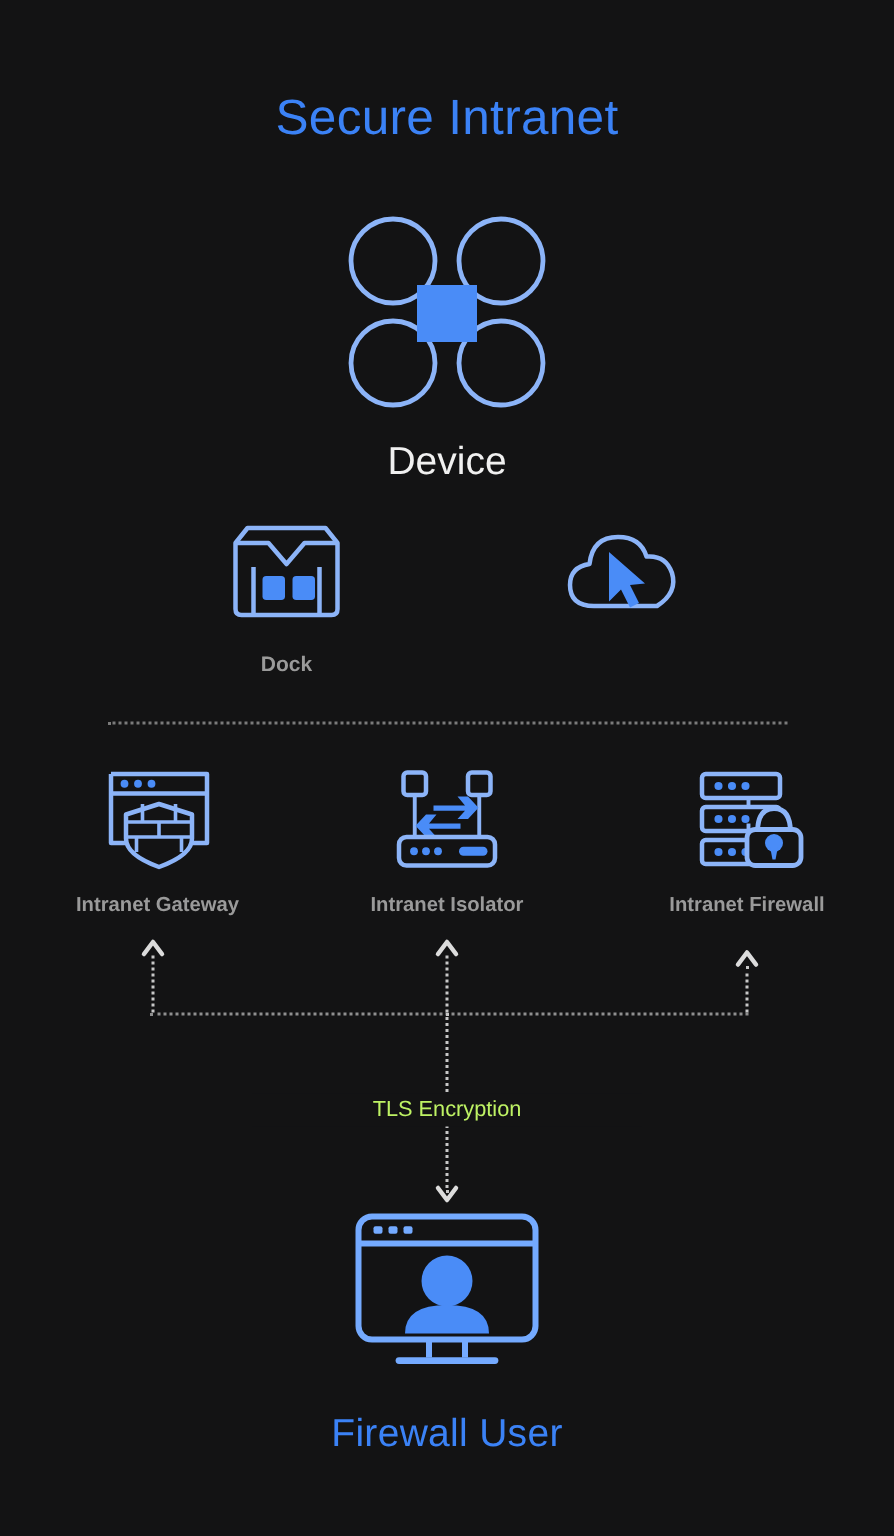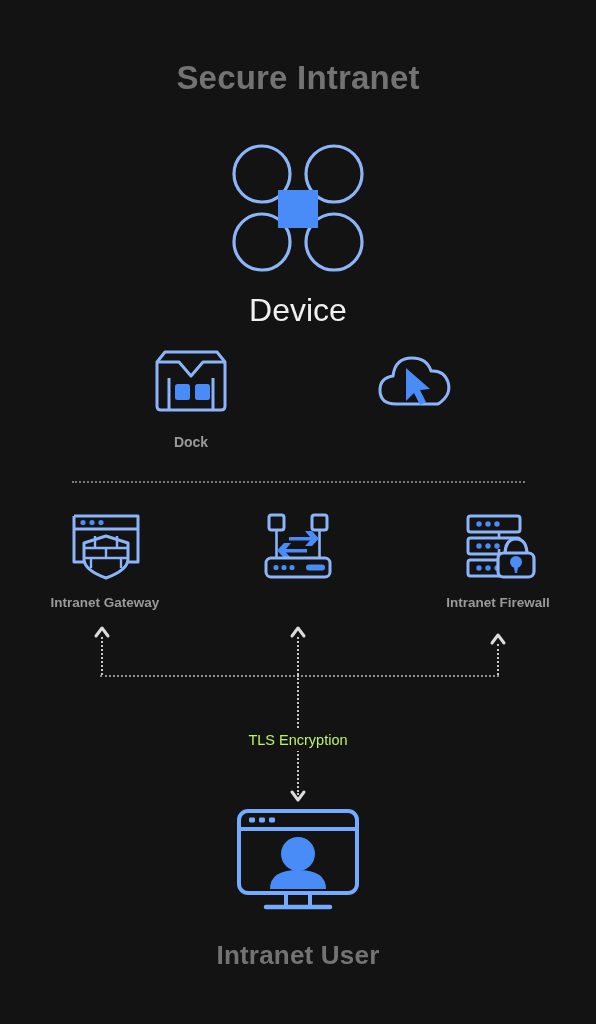--- a/index.html
+++ b/index.html
@@ -20,35 +20,35 @@
     height: 1024px;
   }
   .abs { position: absolute; }
 
   
   .title-main {
     position: absolute;
     left: 0;
     width: 596px;
     text-align: center;
-    color: #737373;
+    color: #3b82f6;
     font-size: 33px;
-    font-weight: 700;
+    font-weight: 400;
     letter-spacing: 0.2px;
     font-family: "Liberation Sans", sans-serif;
   }
   #page-title { top: 59px; }
   #user-title { top: 940px; font-size: 26px; }
 
   .node-title {
     position: absolute;
     width: 200px;
     text-align: center;
     color: #f0f0f0;
-    font-size: 32px;
+    font-size: 26px;
     font-weight: 400;
   }
 
   .node-label {
     position: absolute;
     width: 200px;
     text-align: center;
     color: #9a9a9a;
     font-size: 14px;
     font-weight: 700;
@@ -152,20 +152,21 @@
       <path d="M57.5 18 L57.5 46" stroke="#8cb4f8" stroke-width="2.6"></path>
       <path d="M27 25 L48 25 L43 19 L50 19 L57 26.5 L50 34 L43 34 L48 28.5 L27 28.5 Z" fill="#4a8cf7"></path>
       <path d="M45 37 L24 37 L29 31 L22 31 L15 38.5 L22 46 L29 46 L24 40.5 L45 40.5 Z" fill="#4a8cf7"></path>
       <rect x="4" y="46" width="64" height="19" rx="5" fill="none" stroke="#8cb4f8" stroke-width="3"></rect>
       <circle cx="14" cy="55.5" r="2.6" fill="#4a8cf7"></circle>
       <circle cx="22" cy="55.5" r="2.6" fill="#4a8cf7"></circle>
       <circle cx="30" cy="55.5" r="2.6" fill="#4a8cf7"></circle>
       <rect x="44" y="52.5" width="19" height="6" rx="3" fill="#4a8cf7"></rect>
     </svg>
   </div>
+  <div class="node-label small" style="left:198px; top:595px;">Intranet Isolator</div>
 
   <div class="icon-wrap" style="left:463px; top:512px;">
     <svg width="74" height="68" viewBox="0 0 74 68">
       <rect x="5" y="4" width="52" height="16" rx="2.5" fill="none" stroke="#8cb4f8" stroke-width="3"></rect>
       <circle cx="16" cy="12" r="2.7" fill="#4a8cf7"></circle>
       <circle cx="25" cy="12" r="2.7" fill="#4a8cf7"></circle>
       <circle cx="34" cy="12" r="2.7" fill="#4a8cf7"></circle>
       <rect x="5" y="26" width="52" height="16" rx="2.5" fill="none" stroke="#8cb4f8" stroke-width="3"></rect>
       <circle cx="16" cy="34" r="2.7" fill="#4a8cf7"></circle>
       <circle cx="25" cy="34" r="2.7" fill="#4a8cf7"></circle>
@@ -218,15 +219,15 @@
       <rect x="23" y="9.5" width="6" height="5" rx="1.4" fill="#74aaff"></rect>
       <rect x="33" y="9.5" width="6" height="5" rx="1.4" fill="#74aaff"></rect>
       <circle cx="62" cy="46" r="17" fill="#4a8cf7"></circle>
       <path d="M34 81 Q34 62 62 62 Q90 62 90 81 Z" fill="#4a8cf7"></path>
       <path d="M50 85 L50 97" stroke="#74aaff" stroke-width="4"></path>
       <path d="M74 85 L74 97" stroke="#74aaff" stroke-width="4"></path>
       <path d="M30 99 L94 99" stroke="#74aaff" stroke-width="4.5" stroke-linecap="round"></path>
     </svg>
   </div>
 
-  <div class="title-main" id="user-title">Intranet User</div>
+  <div class="title-main" id="user-title">Firewall User</div>
 
 </div>
 
 </body></html>

